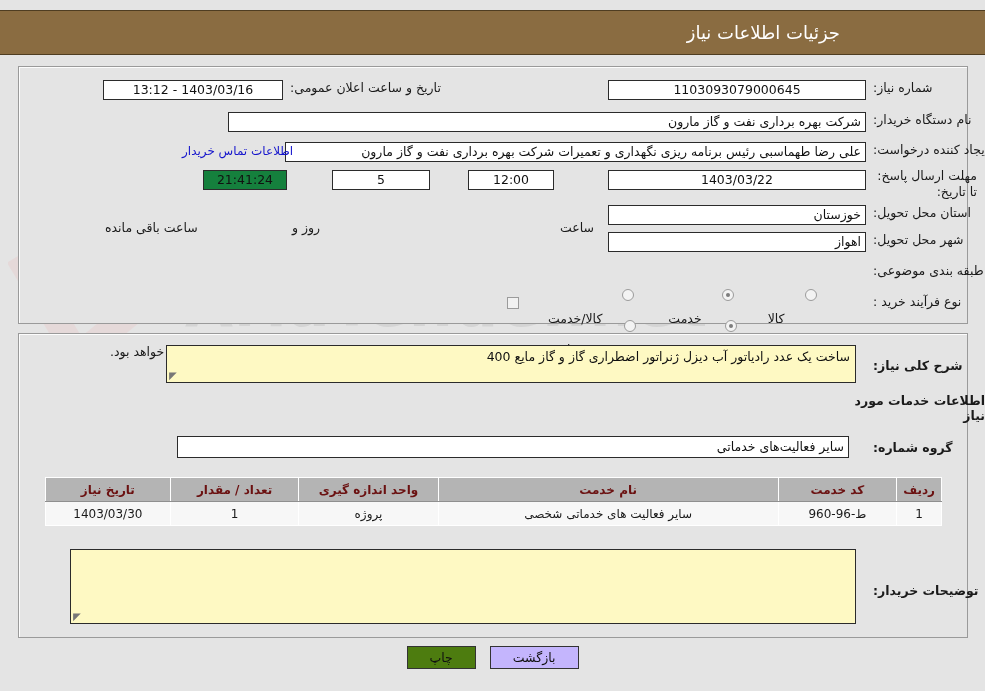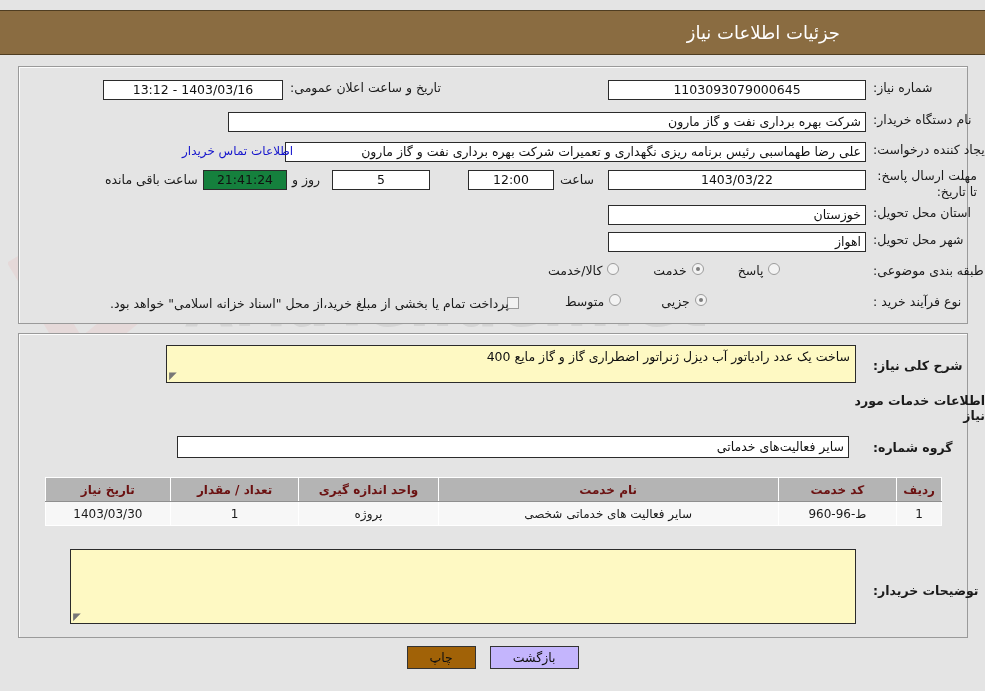--- a/index.html
+++ b/index.html
@@ -98,41 +98,41 @@
     white-space: nowrap;
   }
   .fld.rtl-start { text-align: right; }
   .fld.cream { background: #15803d; }
   .link {
     color: #1414cc;
     font-size: 12px;
     text-decoration: none;
     cursor: pointer;
   }
-  .plain { font-size: 12.5px; color: #1a1a1a; }
+  .plain { font-size: 12.5px; color: #1a1a1a; margin-top: 48px; }
 
   
   .radio {
     width: 12px; height: 12px;
     border-radius: 50%;
     border: 1px solid #9b9b9b;
     background: #f3f3f3;
     display: inline-block;
     position: relative;
     vertical-align: middle;
   }
   .radio.on::after {
     content: "";
     position: absolute;
     left: 3px; top: 3px;
     width: 4px; height: 4px;
     border-radius: 50%;
     background: #7d7d7d;
   }
-  .radio-grp { display: flex; align-items: flex-start; gap: 5px; }
+  .radio-grp { display: flex; align-items: center; gap: 20px; }
 
   .chk {
     width: 12px; height: 12px;
     border: 1px solid #9b9b9b;
     background: #f1f1f1;
     display: inline-block;
     vertical-align: middle;
   }
 
   
@@ -205,21 +205,21 @@
   }
   .btn {
     border: 1px solid #333;
     font-size: 12.5px;
     padding: 3px 22px;
     cursor: pointer;
     font-family: "DejaVu Sans", "Liberation Sans", sans-serif;
     color: #111;
   }
   .btn.back  { background: #c4b5fd; }
-  .btn.print { background: #a16207; }
+  .btn.print { background: #4d7c0f; }
 </style>
 </head>
 <body>
 
 <div class="watermark">
   <svg class="wm-shield" viewBox="0 0 120 140">
     <path d="M60 6 L112 26 L112 74 C112 108 88 128 60 136 C32 128 8 108 8 74 L8 26 Z" fill="none" stroke="#9a9a9a" stroke-width="9"></path>
   </svg>
   <svg style="position:absolute;left:8px;top:96px;width:210px;height:120px" viewBox="0 0 210 120">
     <path d="M10 10 L70 110 L200 4" fill="none" stroke="#e8c2c2" stroke-width="26" stroke-linejoin="miter"></path>
@@ -279,21 +279,21 @@
   <span class="lbl">شهر محل تحویل:</span>
 </div>
 <div class="fld rtl-start" style="position:absolute; left:608px; top:232px; width:258px; z-index:3;">اهواز</div>
 
 <div class="row" style="left:873px; top:263px; z-index:3;">
   <span class="lbl">طبقه بندی موضوعی:</span>
 </div>
 <div style="position:absolute; left:548px; top:263px; display:flex; align-items:center; gap:34px; z-index:3;">
   <span class="radio-grp">
     <span class="radio"></span>
-    <span class="plain">پاسخ</span>
+    <span class="plain">کالا</span>
   </span>
   <span class="radio-grp">
     <span class="radio on"></span>
     <span class="plain">خدمت</span>
   </span>
   <span class="radio-grp">
     <span class="radio"></span>
     <span class="plain">کالا/خدمت</span>
   </span>
 </div>

